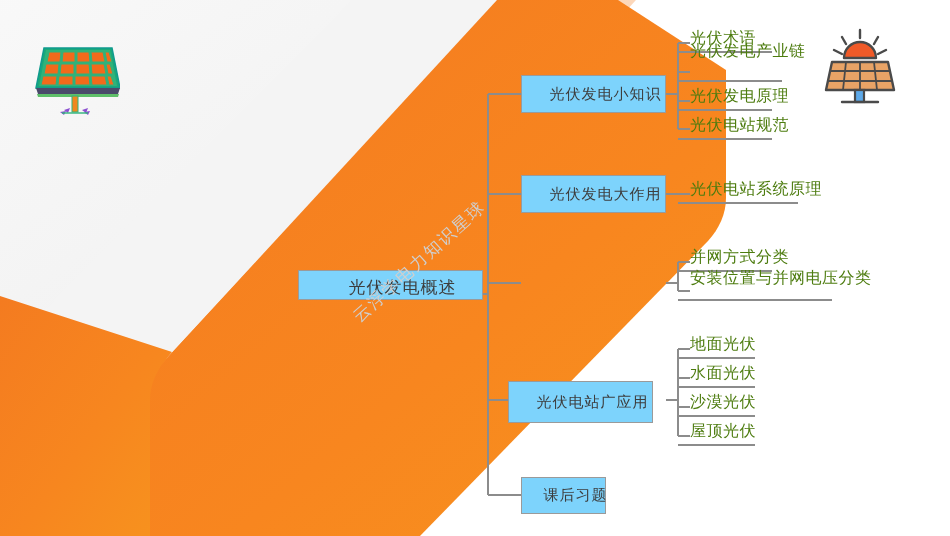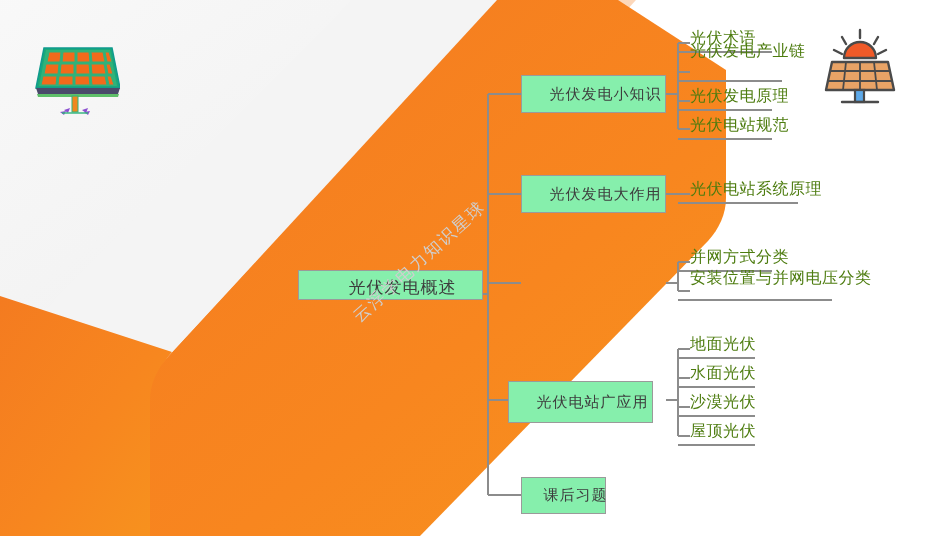--- a/index.html
+++ b/index.html
@@ -47,21 +47,21 @@
   }
 
   
   #mindmap{position:absolute;left:0;top:0;width:950px;height:536px;z-index:30;}
   .mm-svg{position:absolute;left:0;top:0;}
 
   .node{
     position:absolute;
     box-sizing:border-box;
     border:1px solid #9a9a9a;
-    background:#86efac;
+    background:#7dd3fc;
     display:flex;align-items:center;justify-content:center;
     color:#3d3d3d;
     font-family:"DejaVu Sans","Liberation Sans",sans-serif;
     white-space:nowrap;
     padding-left:24px;
   }
   .node.root{font-size:17px;letter-spacing:1px;}
   .node.branch{font-size:15px;letter-spacing:1px;}
 
   .leaf{

